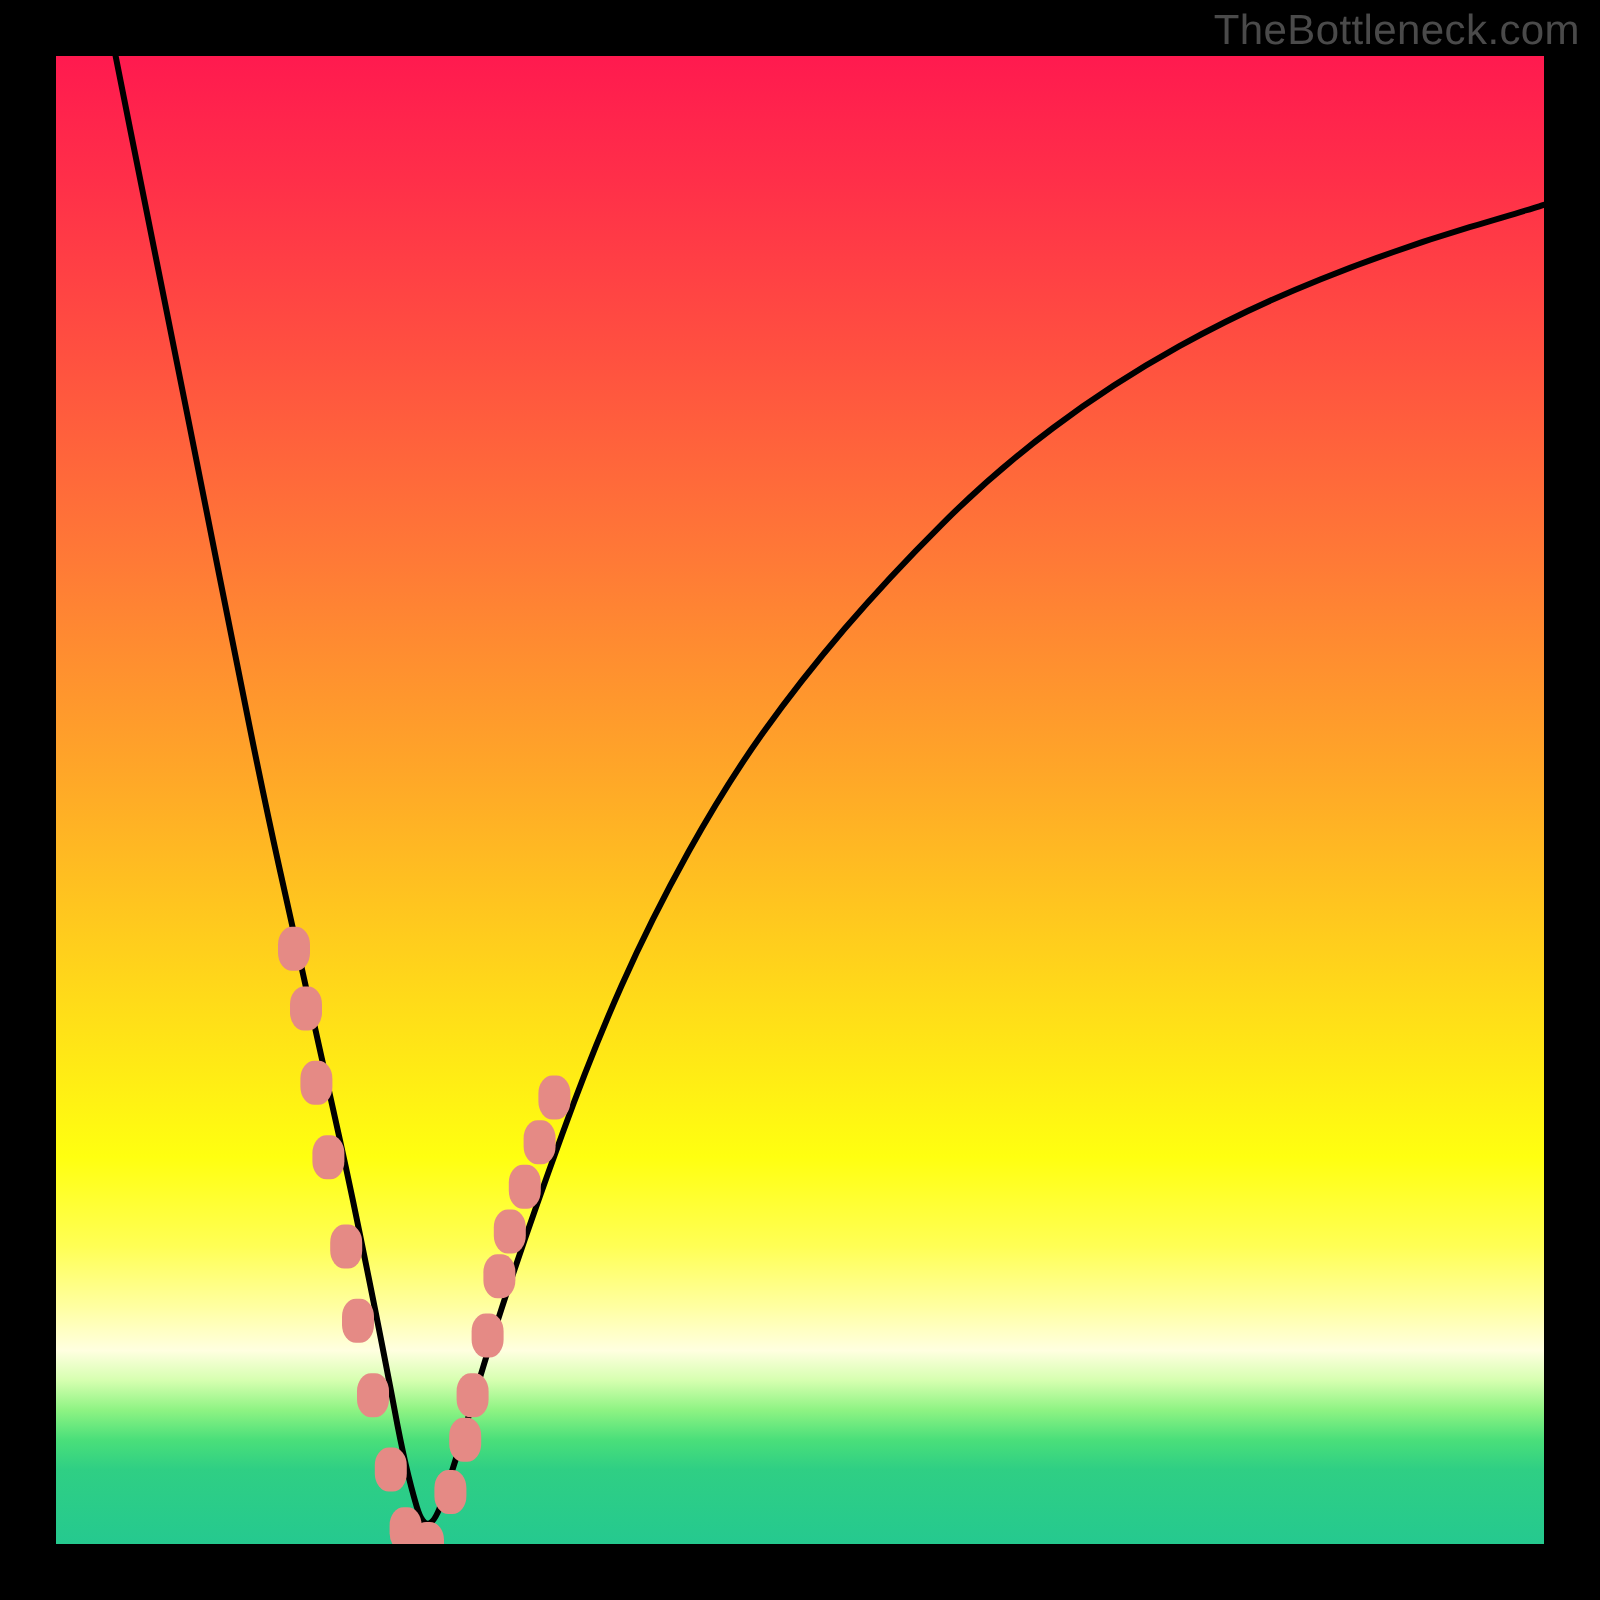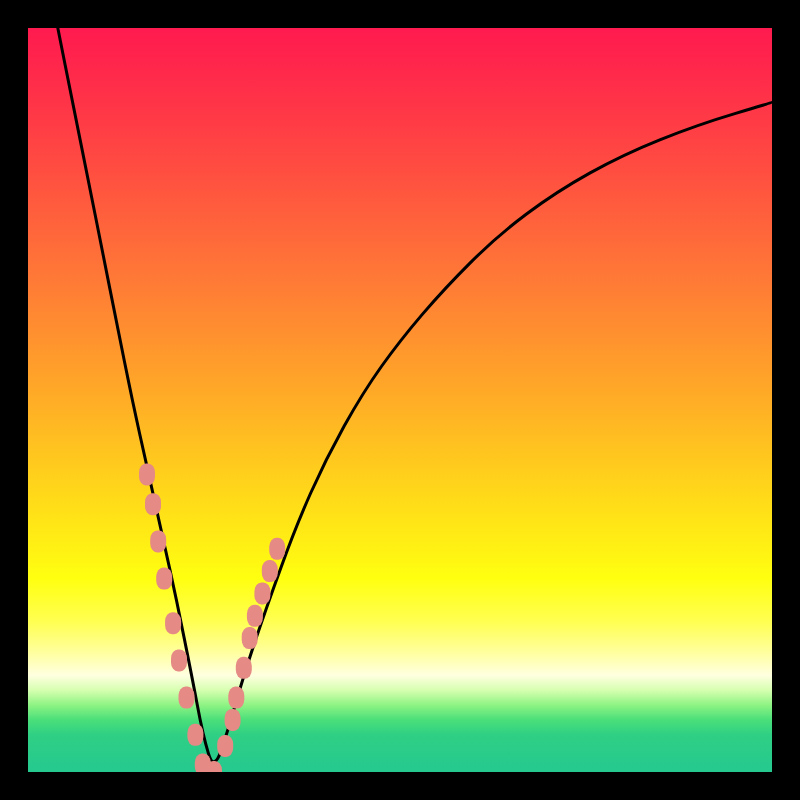--- a/index.html
+++ b/index.html
@@ -88,13 +88,14 @@
           <rect x="200.3" y="658.6" width="16" height="22" rx="7" ry="9" fill="#e58a85"></rect>
           <rect x="207.8" y="628.8" width="16" height="22" rx="7" ry="9" fill="#e58a85"></rect>
           <rect x="213.7" y="599.1" width="16" height="22" rx="7" ry="9" fill="#e58a85"></rect>
           <rect x="218.9" y="576.8" width="16" height="22" rx="7" ry="9" fill="#e58a85"></rect>
           <rect x="226.4" y="554.4" width="16" height="22" rx="7" ry="9" fill="#e58a85"></rect>
           <rect x="233.8" y="532.1" width="16" height="22" rx="7" ry="9" fill="#e58a85"></rect>
           <rect x="241.2" y="509.8" width="16" height="22" rx="7" ry="9" fill="#e58a85"></rect>
         </g>
     </svg>
   </div>
+  <div class="watermark">TheBottleneck.com</div>
 </div>
 
 </body></html>

